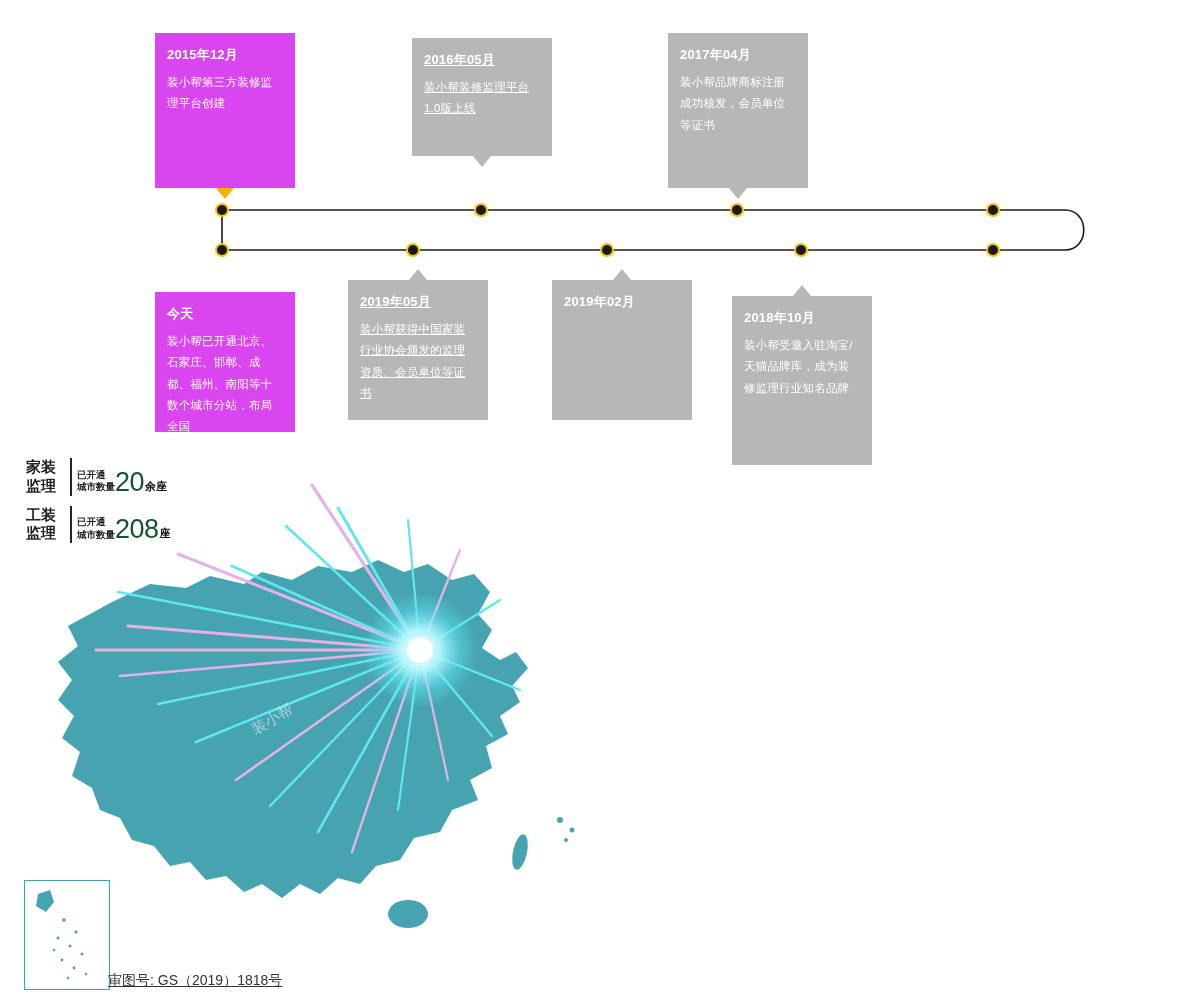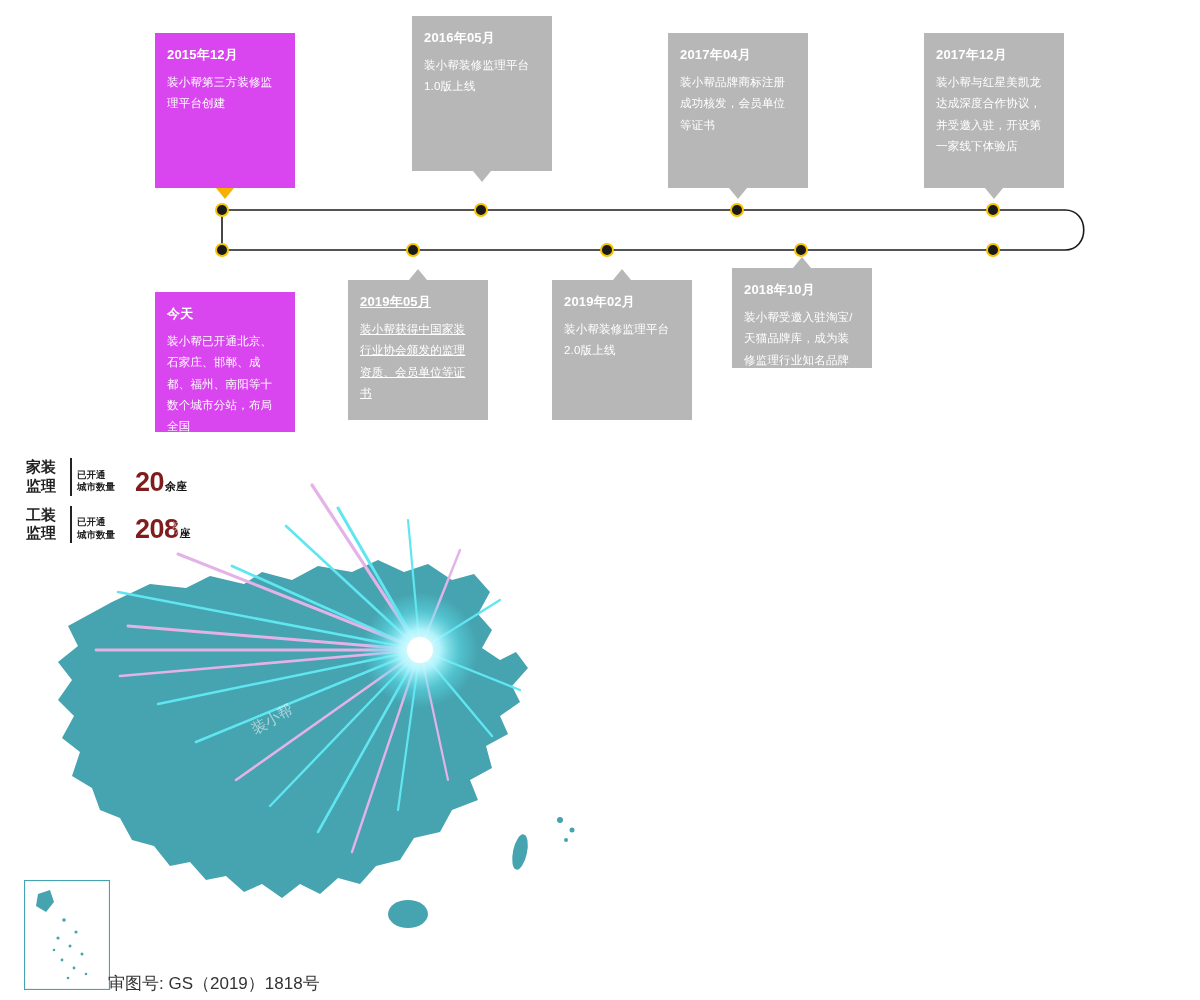--- a/index.html
+++ b/index.html
@@ -118,25 +118,24 @@
     font-size: 9.5px;
     font-weight: bold;
     line-height: 1.3;
     color: #222;
     padding-left: 5px;
     padding-bottom: 1px;
     font-family: Liberation Mono, monospace;
   }
   .stat-num {
     font-size: 27px;
-    font-weight: bold;
-    color: #7f1d1d;
+    font-weight: normal;
+    color: #14532d;
     line-height: 0.95;
     letter-spacing: -0.5px;
-    margin-left: 20px;
   }
   .stat-unit {
     font-size: 11px;
     font-weight: bold;
     color: #111;
     padding-bottom: 2px;
     padding-left: 1px;
   }
 
   .map-wrap {
@@ -148,22 +147,23 @@
   }
   .map-svg {
     position: absolute;
     left: 0;
     top: 0;
   }
   .map-note {
     position: absolute;
     left: 108px;
     top: 492px;
-    font-size: 17px;
+    font-size: 14px;
     color: #333;
+    text-decoration: underline;
   }
   .inset-box {
     position: absolute;
     left: 24px;
     top: 820px;
   }
 
   .watermark {
     position: absolute;
     font-size: 15px;
@@ -187,37 +187,32 @@
 
     <line x1="222" y1="210" x2="222" y2="250" stroke="#1a1a1a" stroke-width="1.6"></line>
   </svg>
 
   <div class="tl-card top gold" style="left:155px; top:33px; height:155px;">
     <div class="tl-year">2015年12月</div>
     <div class="tl-desc">装小帮第三方装修监理平台创建</div>
     <div class="tl-arrow"></div>
   </div>
 
-  <div class="tl-card top gray" style="left:412px; top:16px; height:155px;">
+  <div class="tl-card top gray" style="left:412px; top:38px; height:118px;text-decoration:underline;">
     <div class="tl-year">2016年05月</div>
     <div class="tl-desc">装小帮装修监理平台1.0版上线</div>
     <div class="tl-arrow"></div>
   </div>
 
   <div class="tl-card top gray" style="left:668px; top:33px; height:155px;">
     <div class="tl-year">2017年04月</div>
     <div class="tl-desc">装小帮品牌商标注册成功核发，会员单位等证书</div>
     <div class="tl-arrow"></div>
   </div>
 
-  <div class="tl-card top gray" style="left:924px; top:33px; height:155px;">
-    <div class="tl-year">2017年12月</div>
-    <div class="tl-desc">装小帮与红星美凯龙达成深度合作协议，并受邀入驻，开设第一家线下体验店</div>
-    <div class="tl-arrow"></div>
-  </div>
 
   <div class="tl-dot" style="left:222px; top:210px;"></div>
   <div class="tl-dot" style="left:481px; top:210px;"></div>
   <div class="tl-dot" style="left:737px; top:210px;"></div>
   <div class="tl-dot" style="left:993px; top:210px;"></div>
 
   <div class="tl-dot" style="left:222px; top:250px;"></div>
   <div class="tl-dot" style="left:413px; top:250px;"></div>
   <div class="tl-dot" style="left:607px; top:250px;"></div>
   <div class="tl-dot" style="left:801px; top:250px;"></div>
@@ -229,25 +224,24 @@
   </div>
 
   <div class="tl-card bottom gray" style="left:348px; top:280px; height:140px;text-decoration:underline;">
     <div class="tl-year">2019年05月</div>
     <div class="tl-desc">装小帮获得中国家装行业协会颁发的监理资质、会员单位等证书</div>
     <div class="tl-arrow"></div>
   </div>
 
   <div class="tl-card bottom gray" style="left:540px; top:280px; height:140px;margin-left:12px;">
     <div class="tl-year">2019年02月</div>
-    <div class="tl-desc">装小帮装修监理平台2.0版上线</div>
-    <div class="tl-arrow"></div>
-  </div>
-
-  <div class="tl-card bottom gray" style="left:732px; top:268px; height:100px;">
+    <div class="tl-arrow"></div>
+  </div>
+
+  <div class="tl-card bottom gray" style="left:732px; top:296px; height:169px;">
     <div class="tl-year">2018年10月</div>
     <div class="tl-desc">装小帮受邀入驻淘宝/天猫品牌库，成为装修监理行业知名品牌</div>
     <div class="tl-arrow"></div>
   </div>
 
 </div>
 
 <div class="map-section">
 
   <div class="stats">

